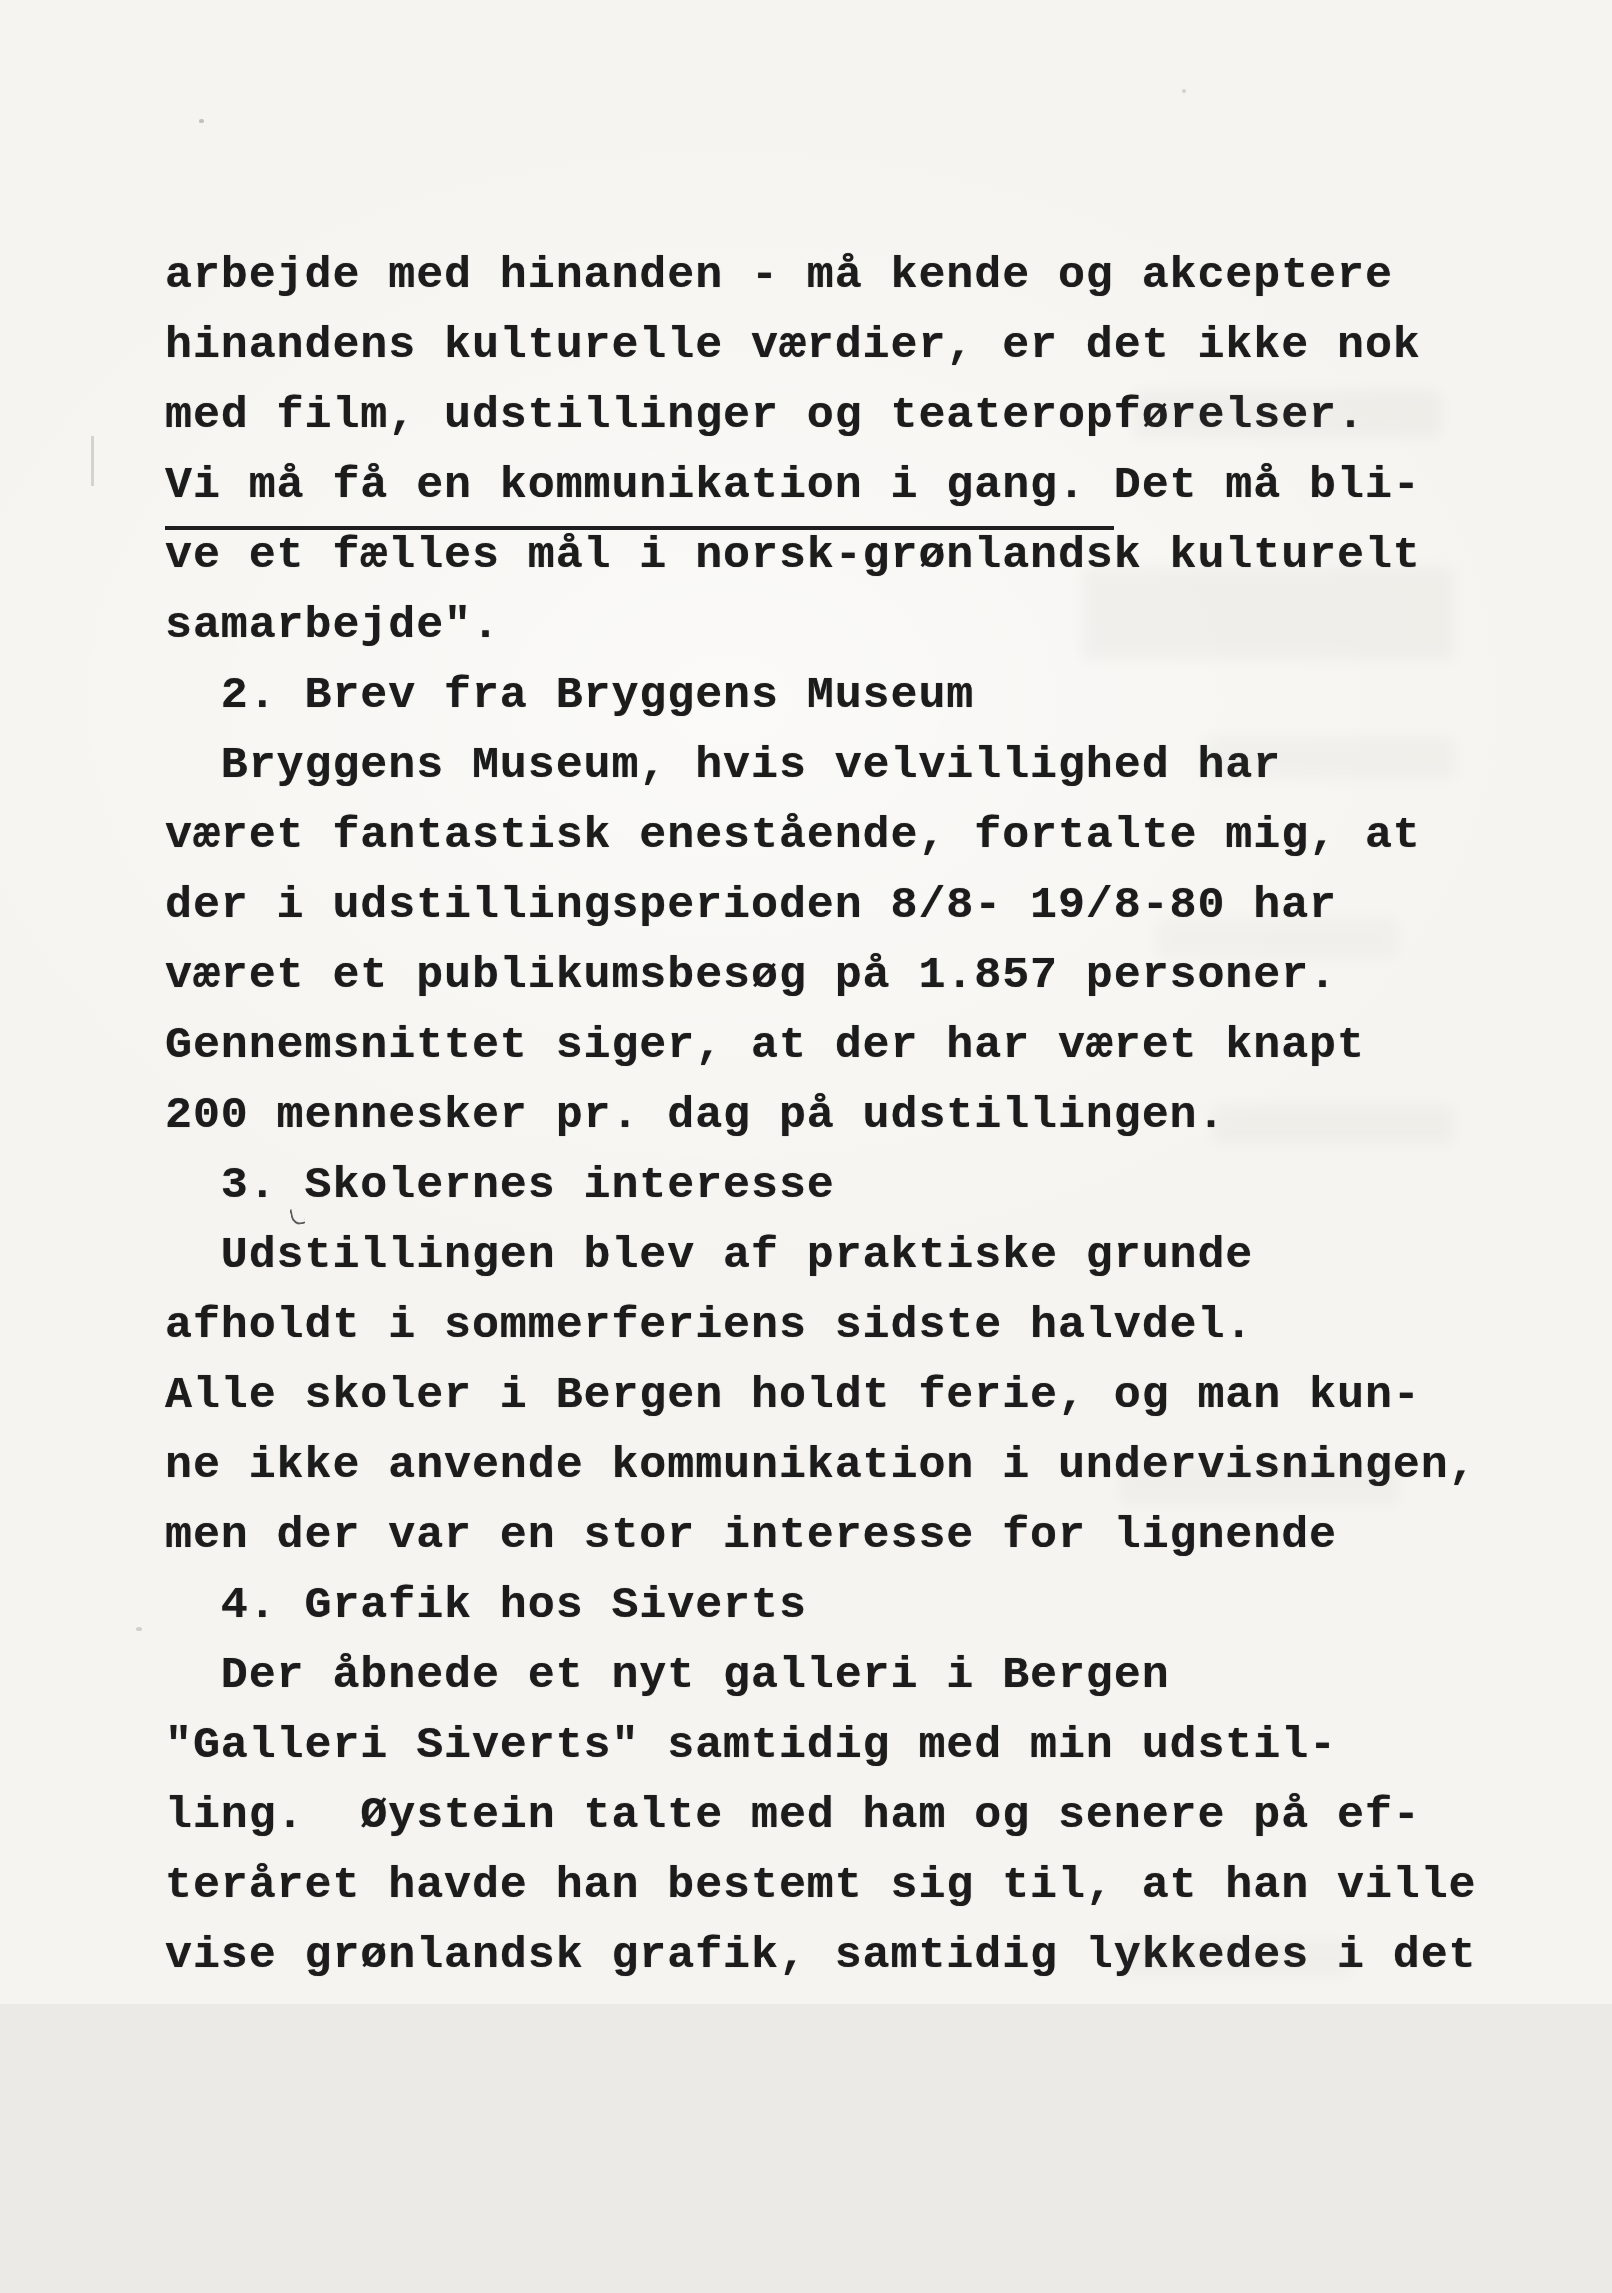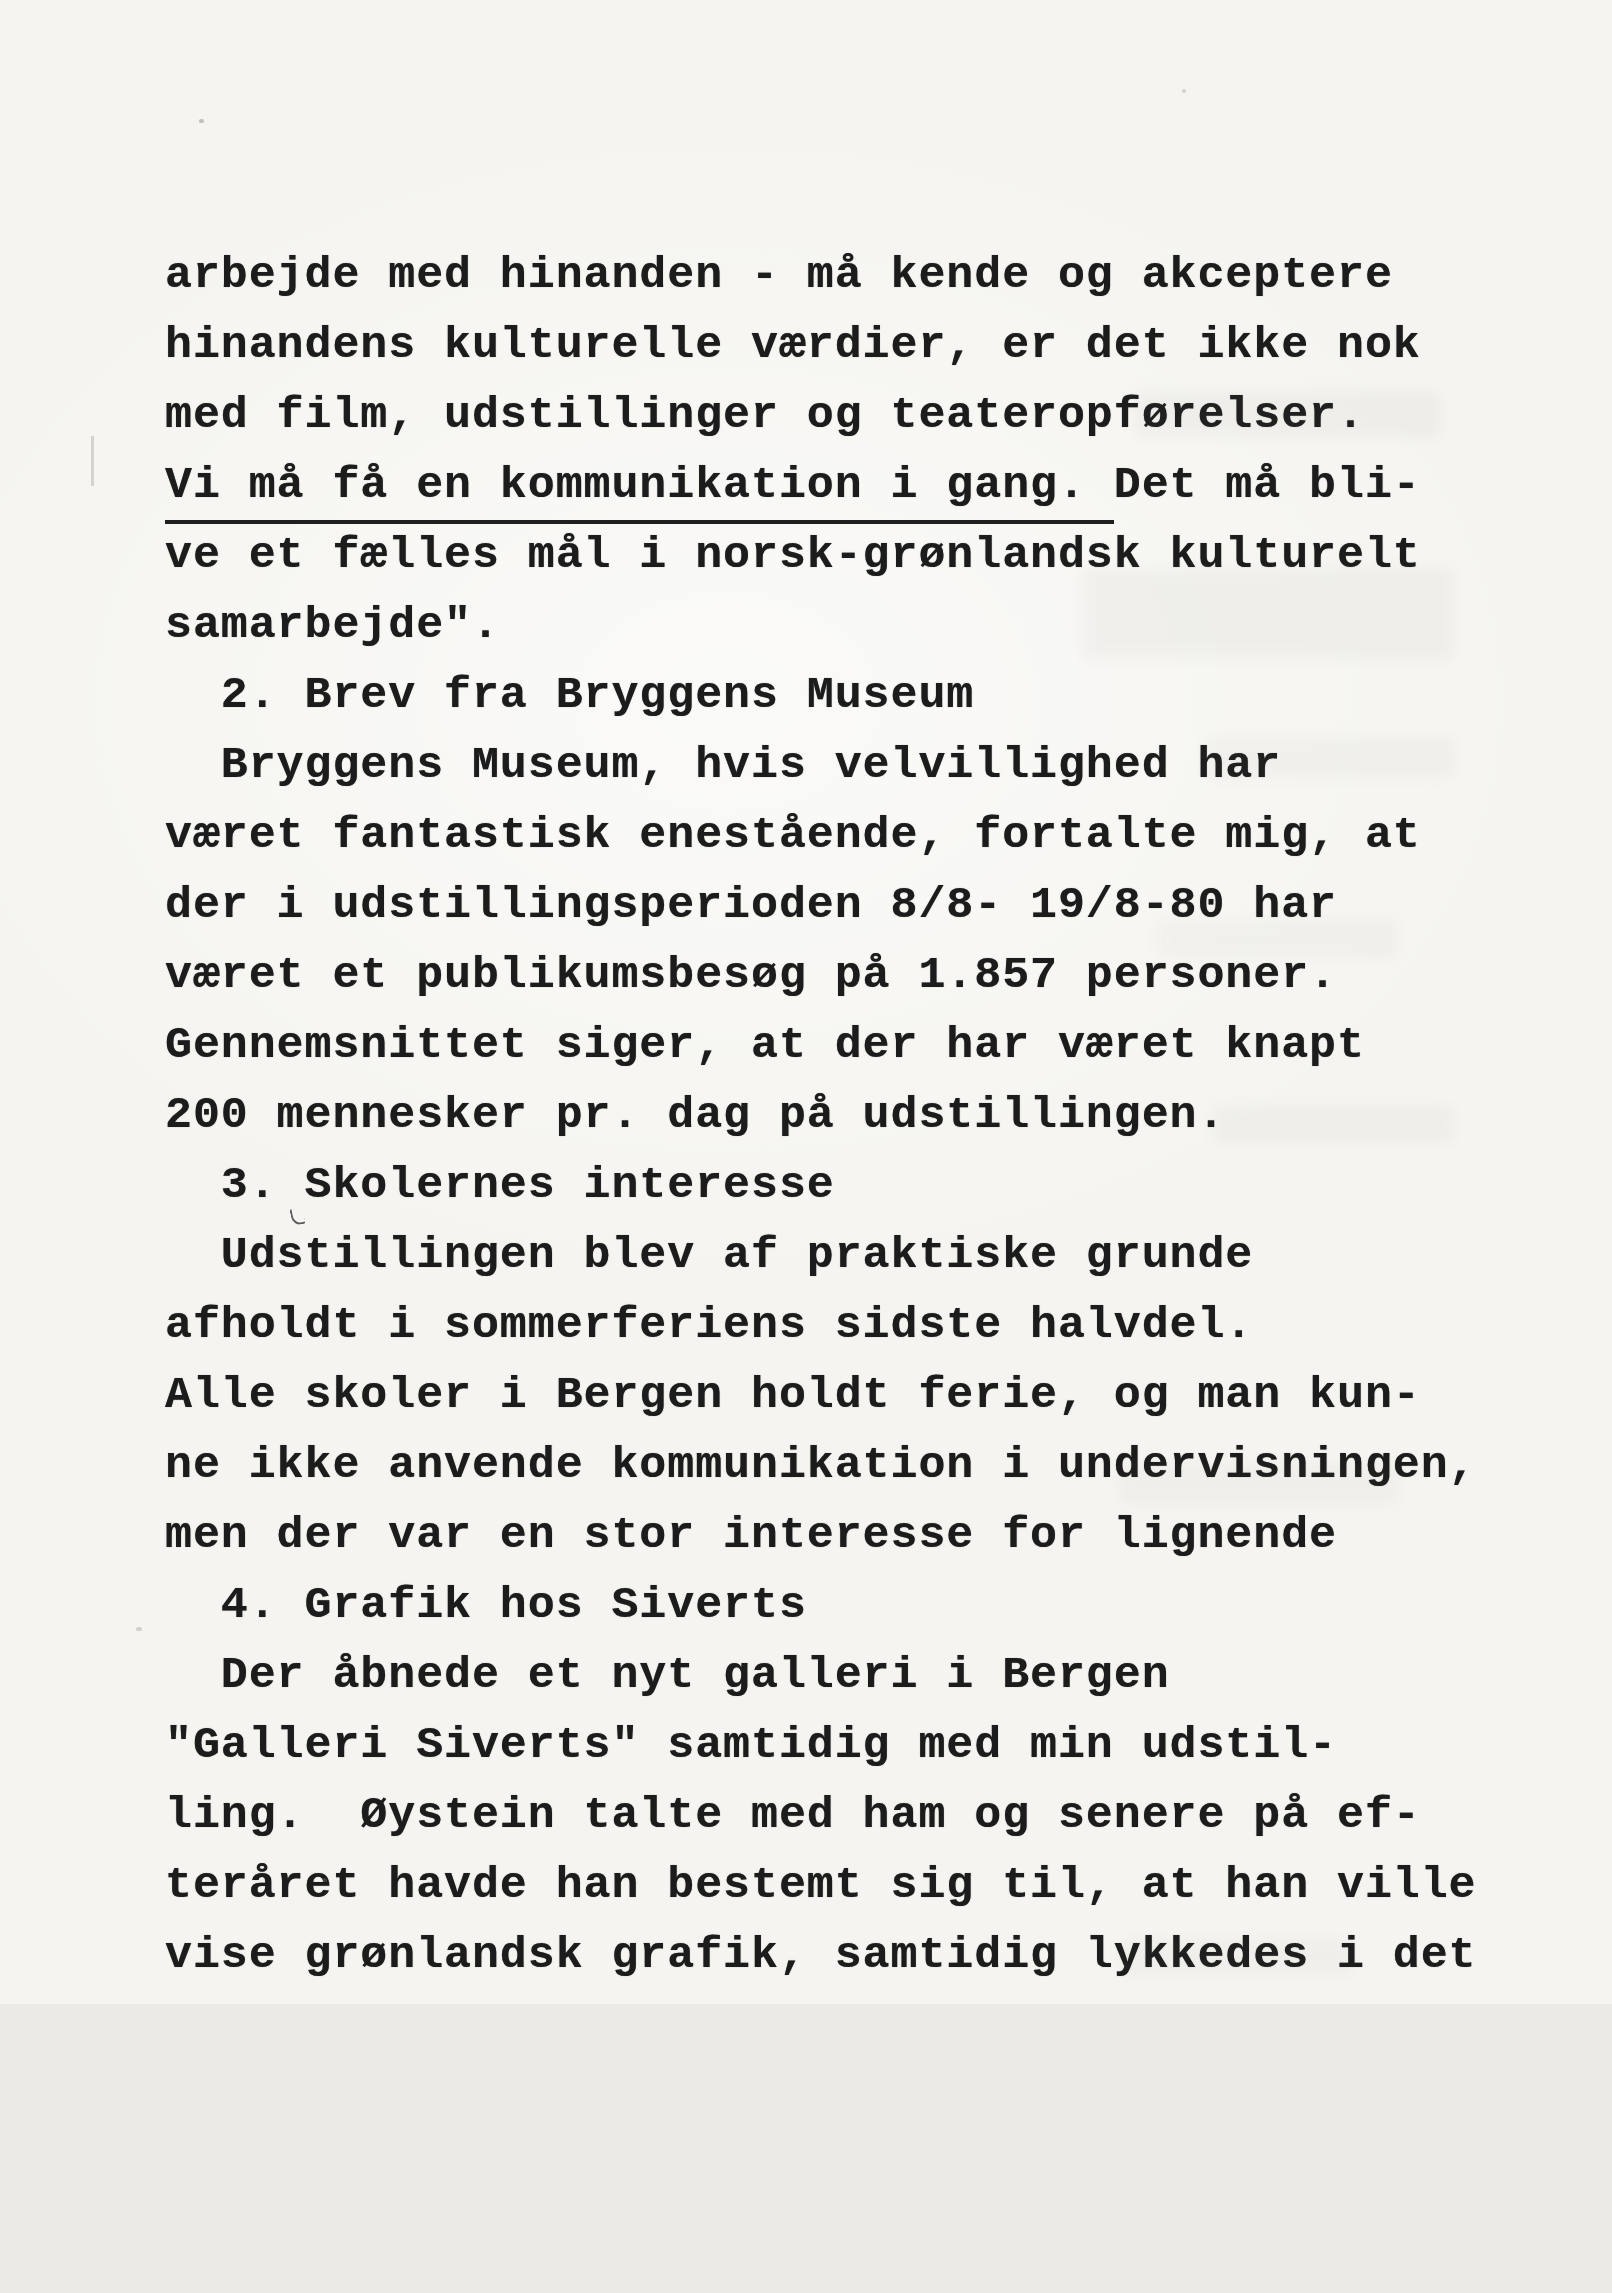--- a/index.html
+++ b/index.html
@@ -29,21 +29,21 @@
   .line {
     white-space: pre;
     font-size: 45px;
     font-weight: bold;
     line-height: 70px;
     letter-spacing: 0.9px;
     text-shadow: 0 0 0.9px rgba(25,25,25,0.55);
   }
   .line .seg-u {
     border-bottom: 4.7px solid #1f1f1f;
-    padding-bottom: 9px;
+    padding-bottom: 15px;
   }
   .page-badge {
     position: absolute;
     left: 1358px;
     top: 2054px;
     width: 78px;
     height: 80px;
     border: 3.7px solid #262626;
     border-radius: 50%;
     display: flex;

